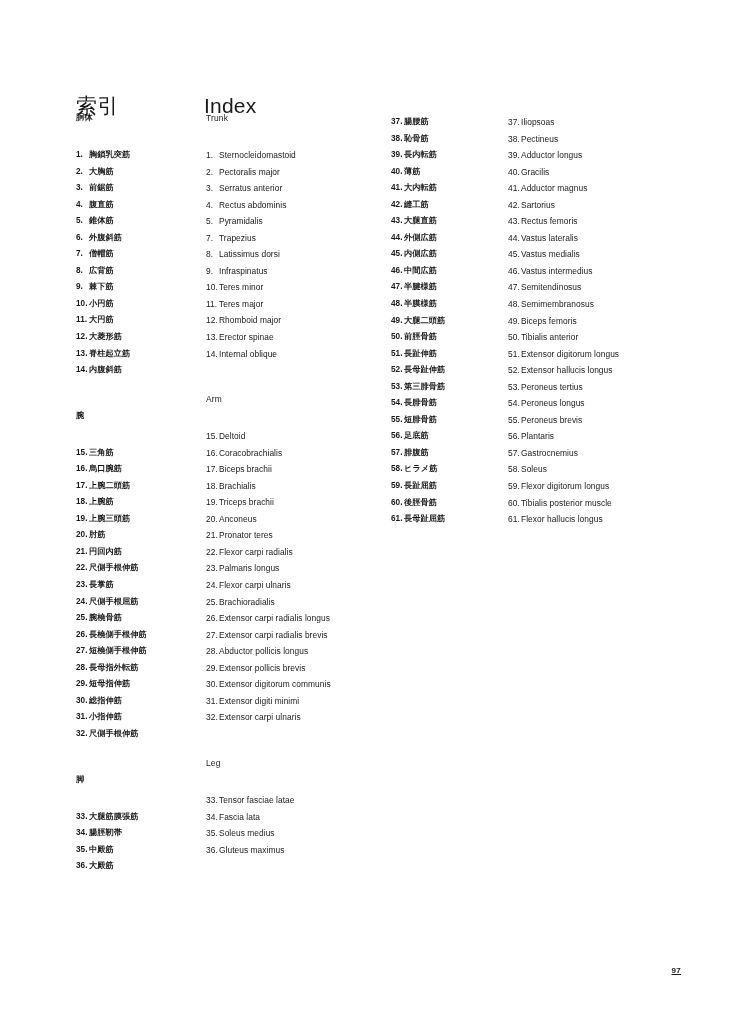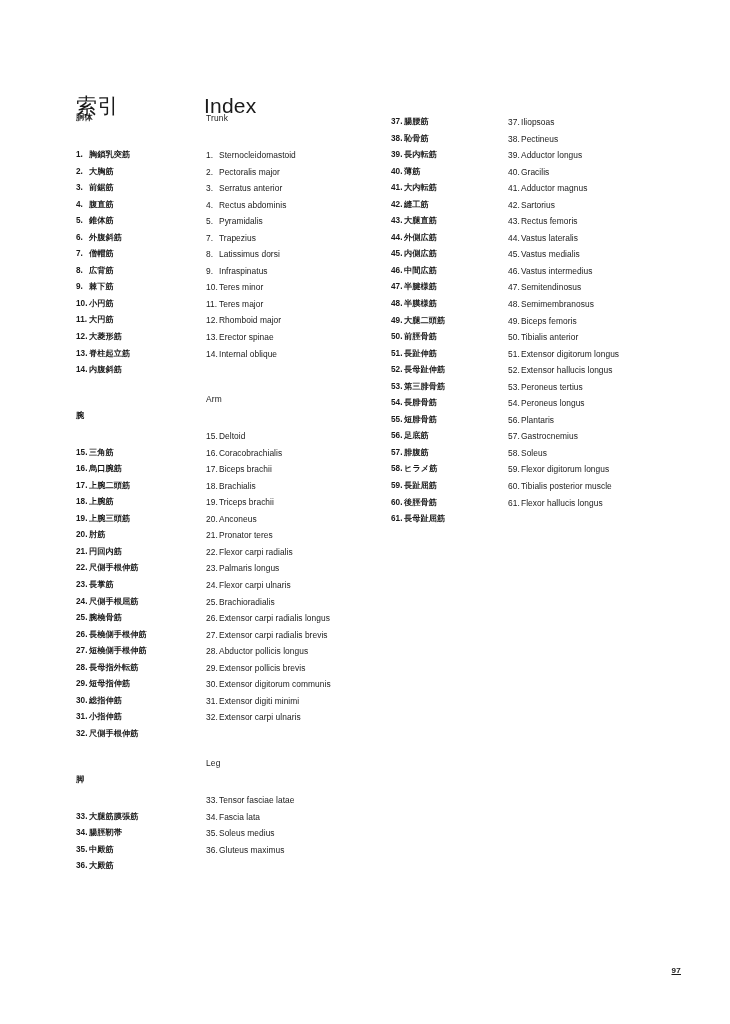--- a/index.html
+++ b/index.html
@@ -273,20 +273,21 @@
           <li><span class="num">45.</span><span>Vastus medialis</span></li>
           <li><span class="num">46.</span><span>Vastus intermedius</span></li>
           <li><span class="num">47.</span><span>Semitendinosus</span></li>
           <li><span class="num">48.</span><span>Semimembranosus</span></li>
           <li><span class="num">49.</span><span>Biceps femoris</span></li>
           <li><span class="num">50.</span><span>Tibialis anterior</span></li>
           <li><span class="num">51.</span><span>Extensor digitorum longus</span></li>
           <li><span class="num">52.</span><span>Extensor hallucis longus</span></li>
           <li><span class="num">53.</span><span>Peroneus tertius</span></li>
           <li><span class="num">54.</span><span>Peroneus longus</span></li>
+          <li><span class="num">55.</span><span>Peroneus brevis</span></li>
           <li><span class="num">56.</span><span>Plantaris</span></li>
           <li><span class="num">57.</span><span>Gastrocnemius</span></li>
           <li><span class="num">58.</span><span>Soleus</span></li>
           <li><span class="num">59.</span><span>Flexor digitorum longus</span></li>
           <li><span class="num">60.</span><span>Tibialis posterior muscle</span></li>
           <li><span class="num">61.</span><span>Flexor hallucis longus</span></li>
         </ul>
     </div>
 
   </div>

